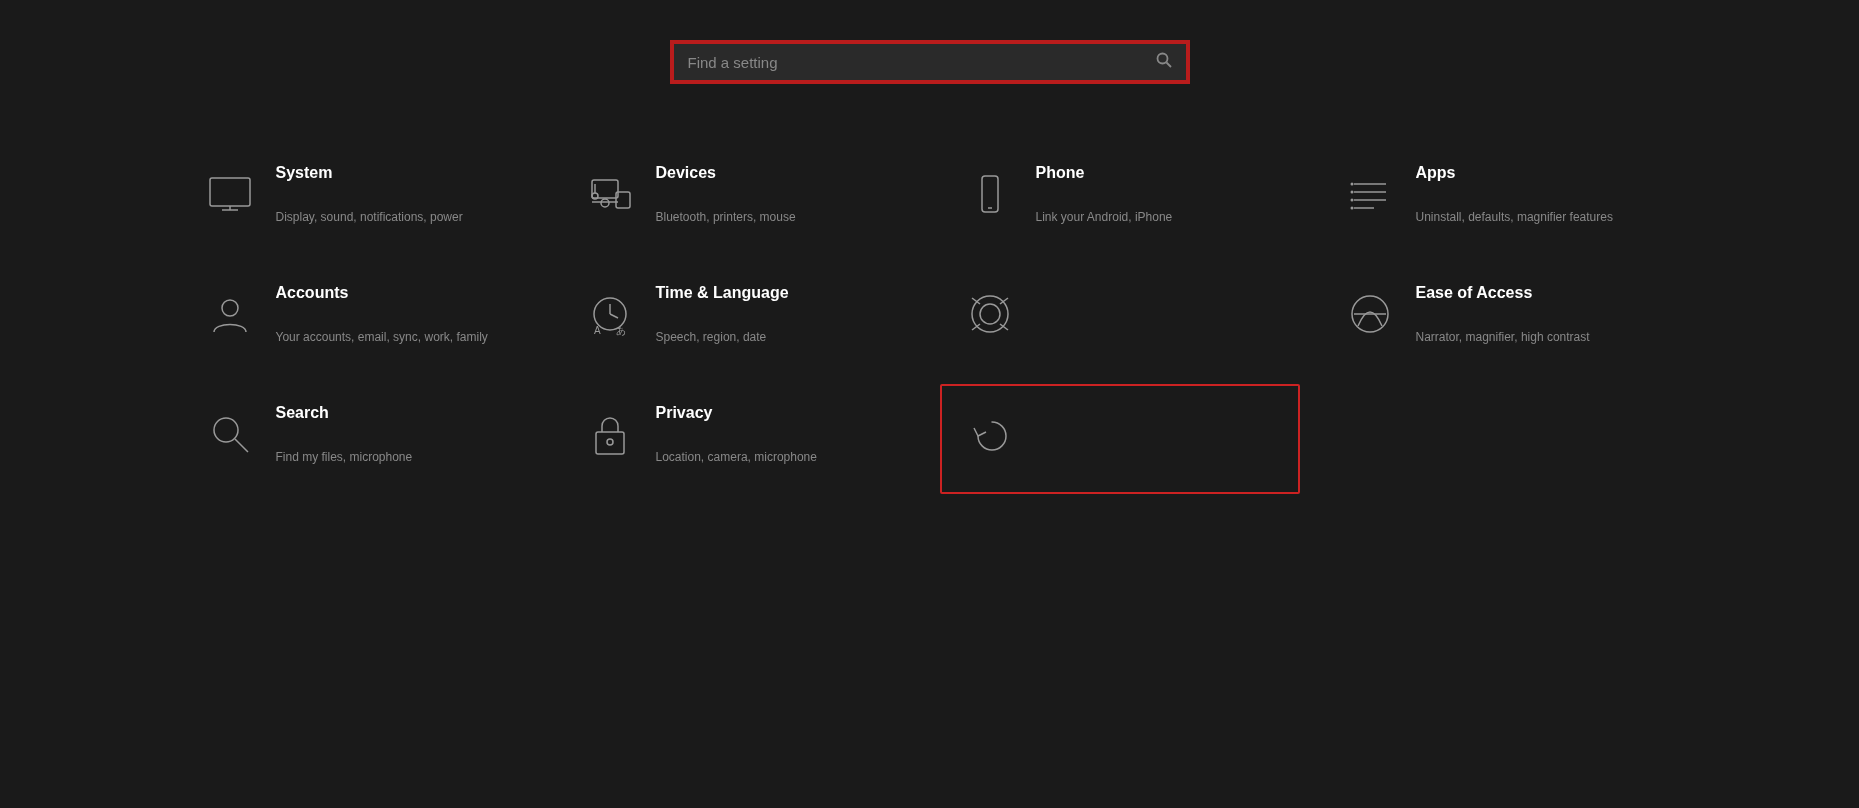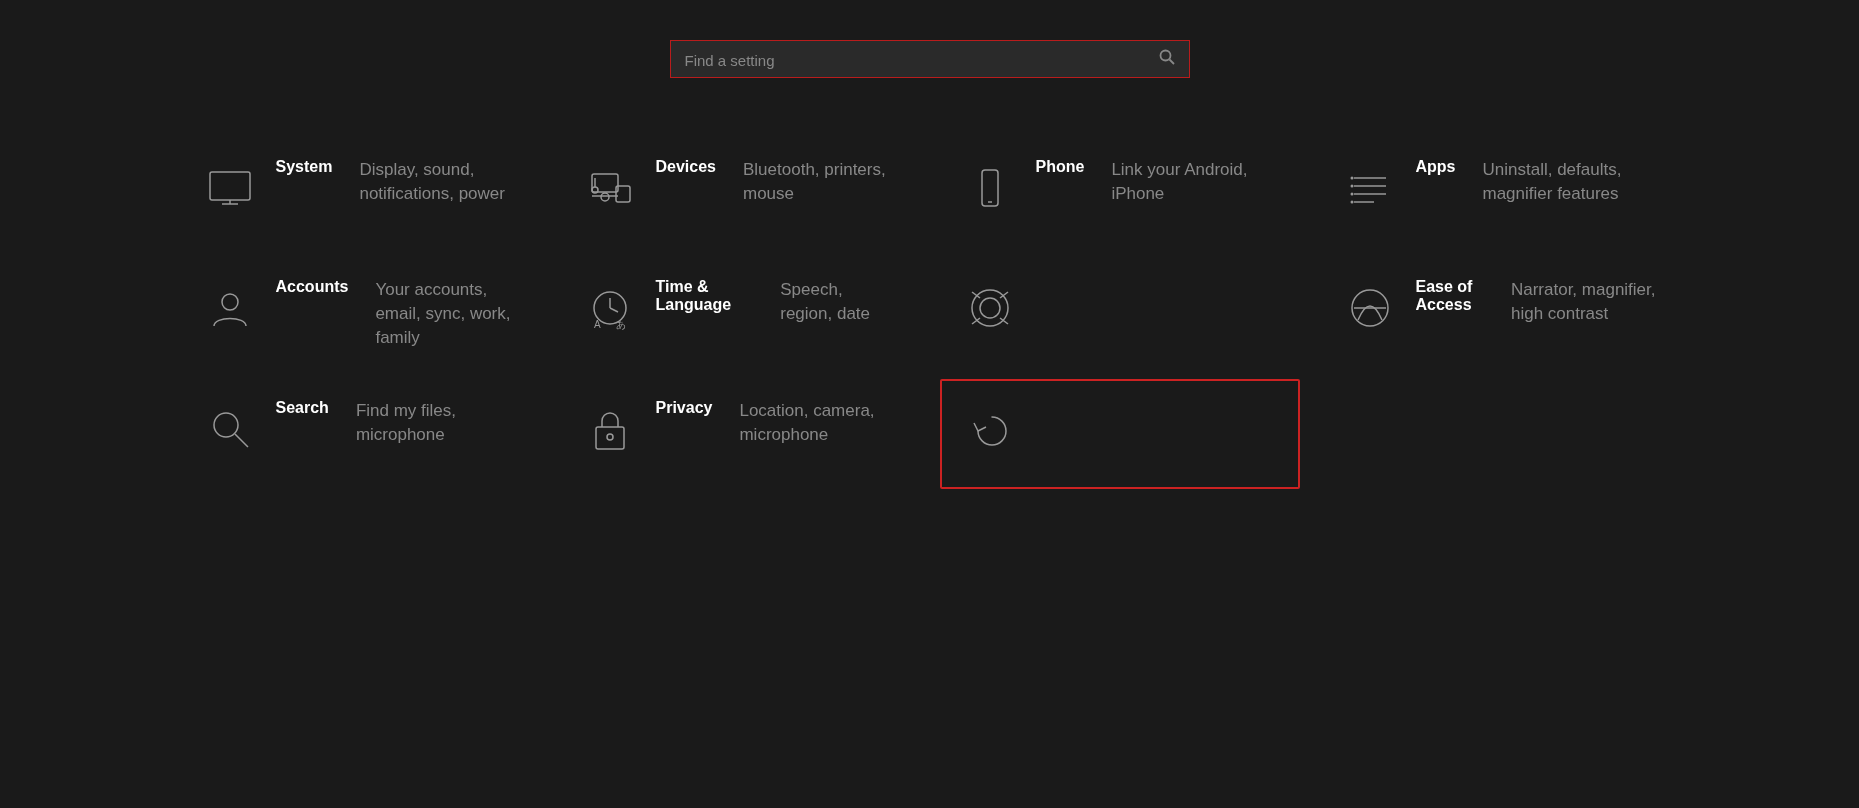--- a/index.html
+++ b/index.html
@@ -19,23 +19,23 @@
       padding: 40px 20px;
     }
 
     .search-bar-container {
       margin-bottom: 60px;
       width: 520px;
     }
 
     .search-bar {
       display: flex;
-      align-items: flex-end;
+      align-items: center;
       background-color: #2a2a2a;
-      border: 1px solid #b91c1c;
+      border: 4px solid #b91c1c;
       padding: 8px 14px;
       width: 100%;
     }
 
     .search-input {
       background: transparent;
       border: none;
       outline: none;
       color: #aaa;
       font-size: 15px;
@@ -89,35 +89,35 @@
     .setting-icon svg {
       width: 48px;
       height: 48px;
       fill: none;
       stroke: #999;
       stroke-width: 1.5;
     }
 
     .setting-text {
       display: flex;
-      flex-direction: row;
+      flex-direction: column;
+      gap: 23px;
     }
 
     .setting-title {
       font-size: 16px;
       font-weight: 600;
       color: #ffffff;
       margin-bottom: 4px;
     }
 
     .setting-desc {
-      font-size: 17px;
+      font-size: 12px;
       color: #888;
       line-height: 1.4;
-      margin-left: 27px;
     }
   </style>
 </head>
 <body>
 
 <div class="page-container">
 
   <div class="search-bar-container">
     <div class="search-bar">
       <input class="search-input" type="text" placeholder="Find a setting" style="">

